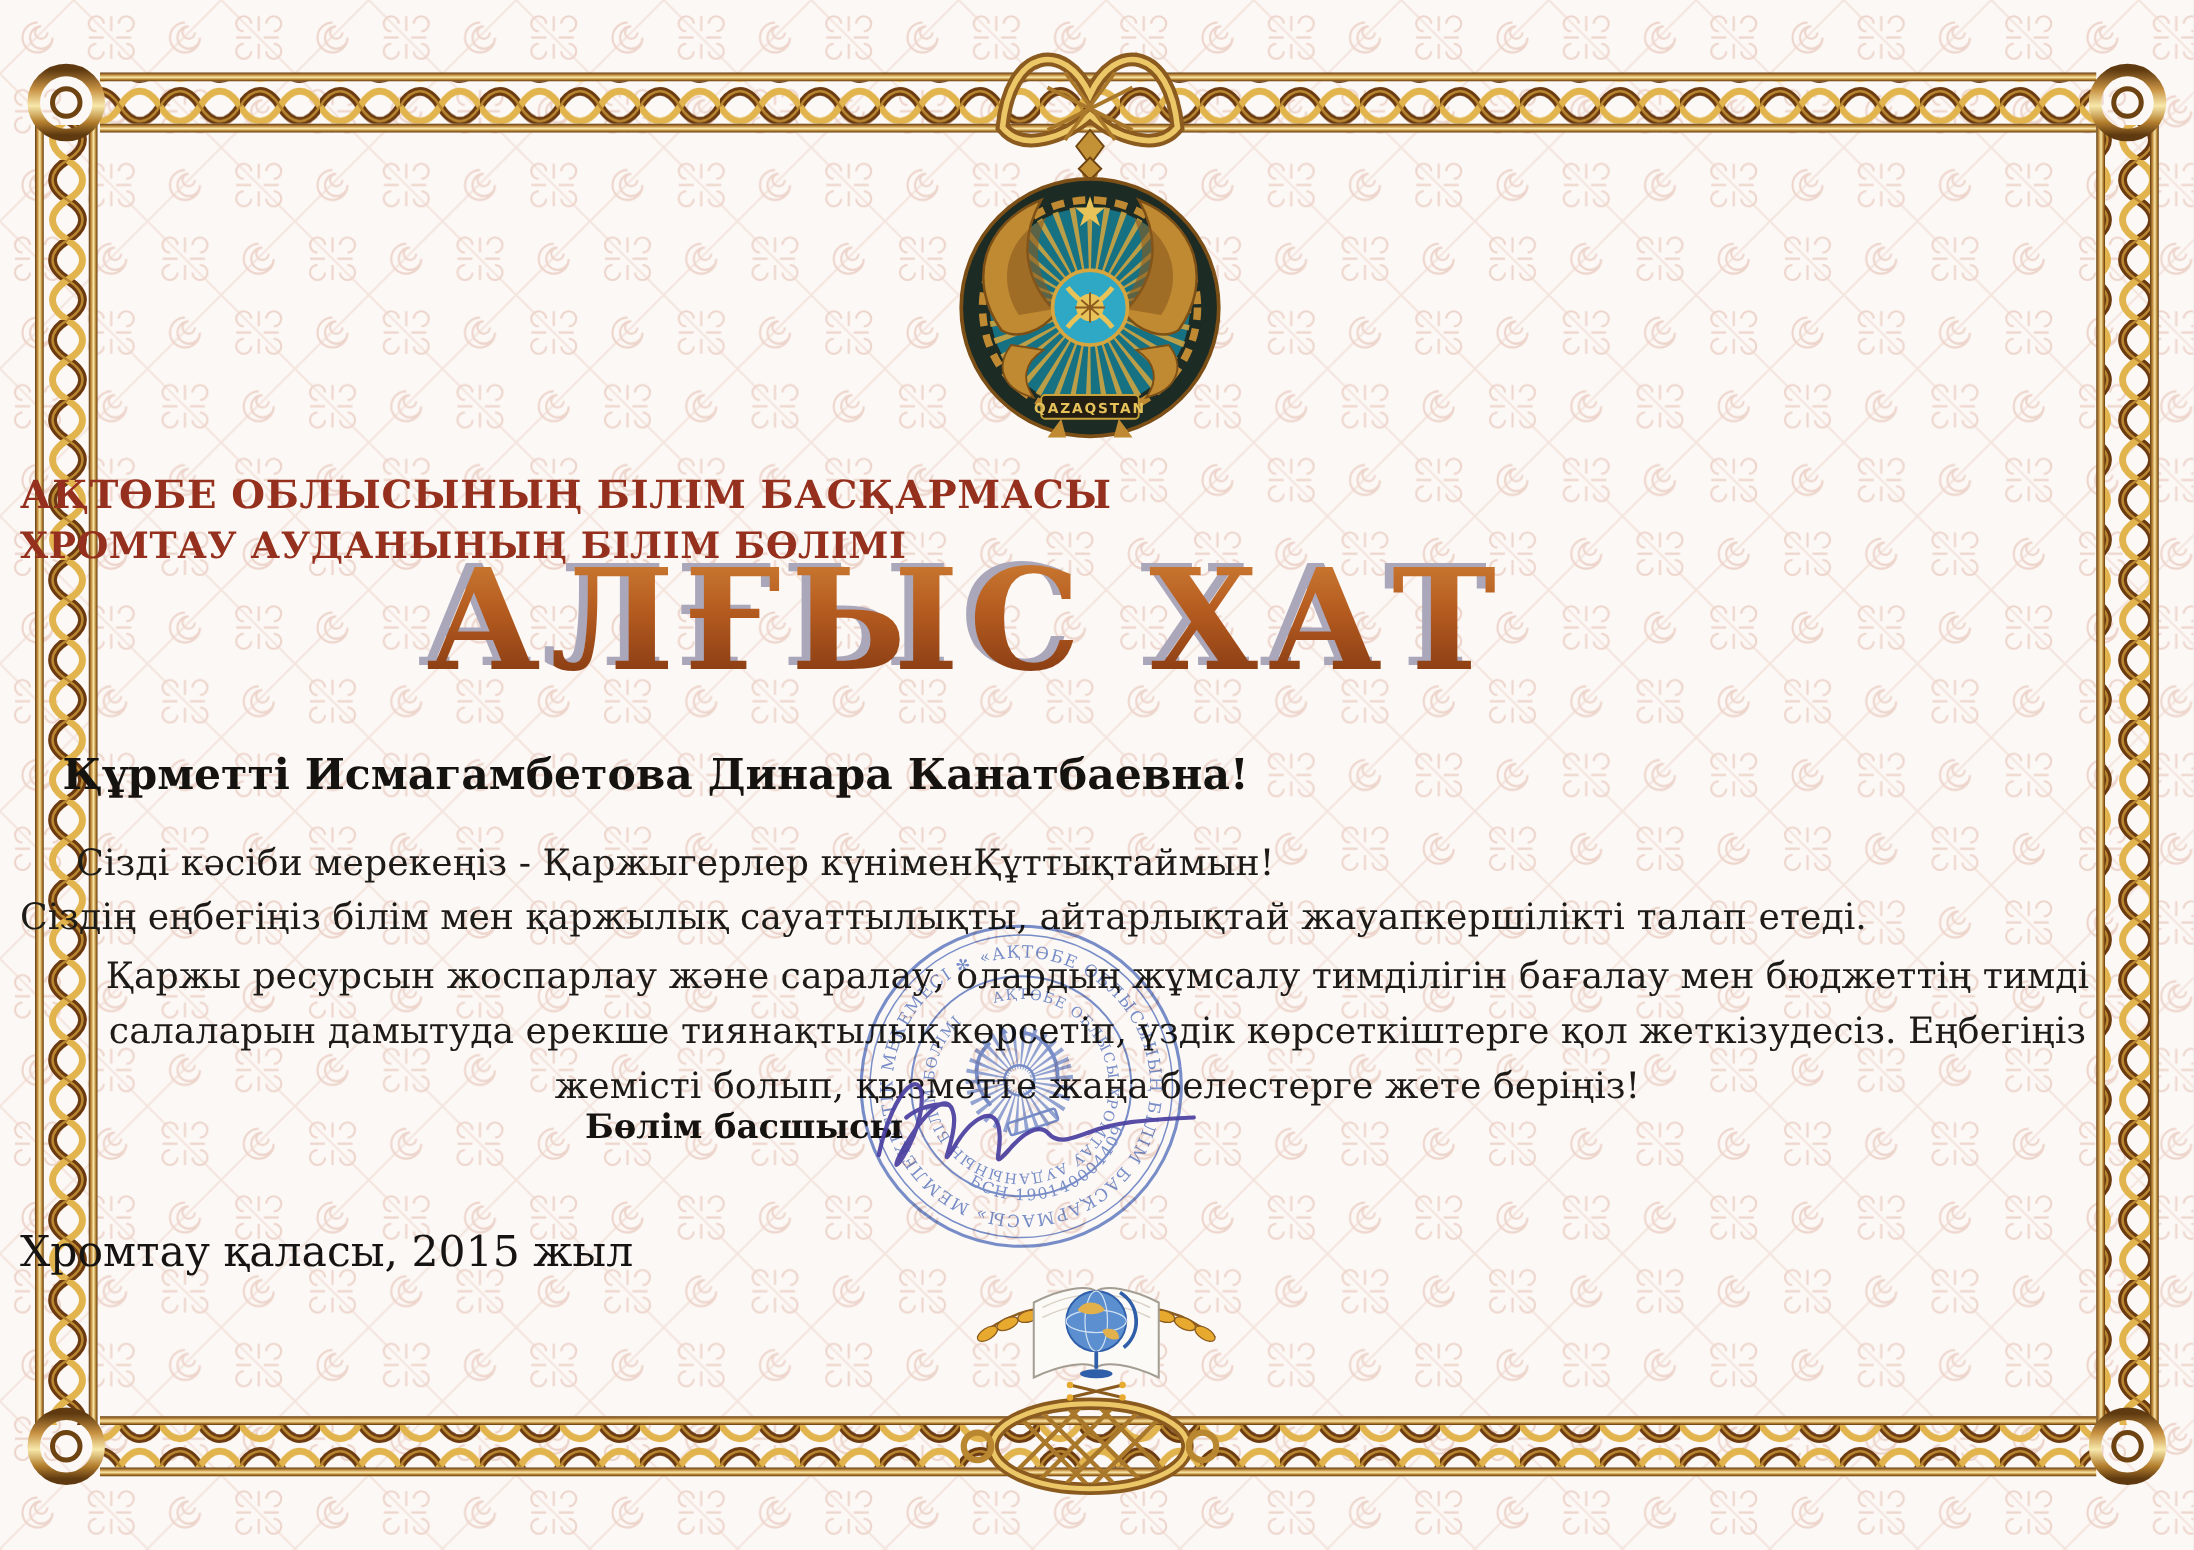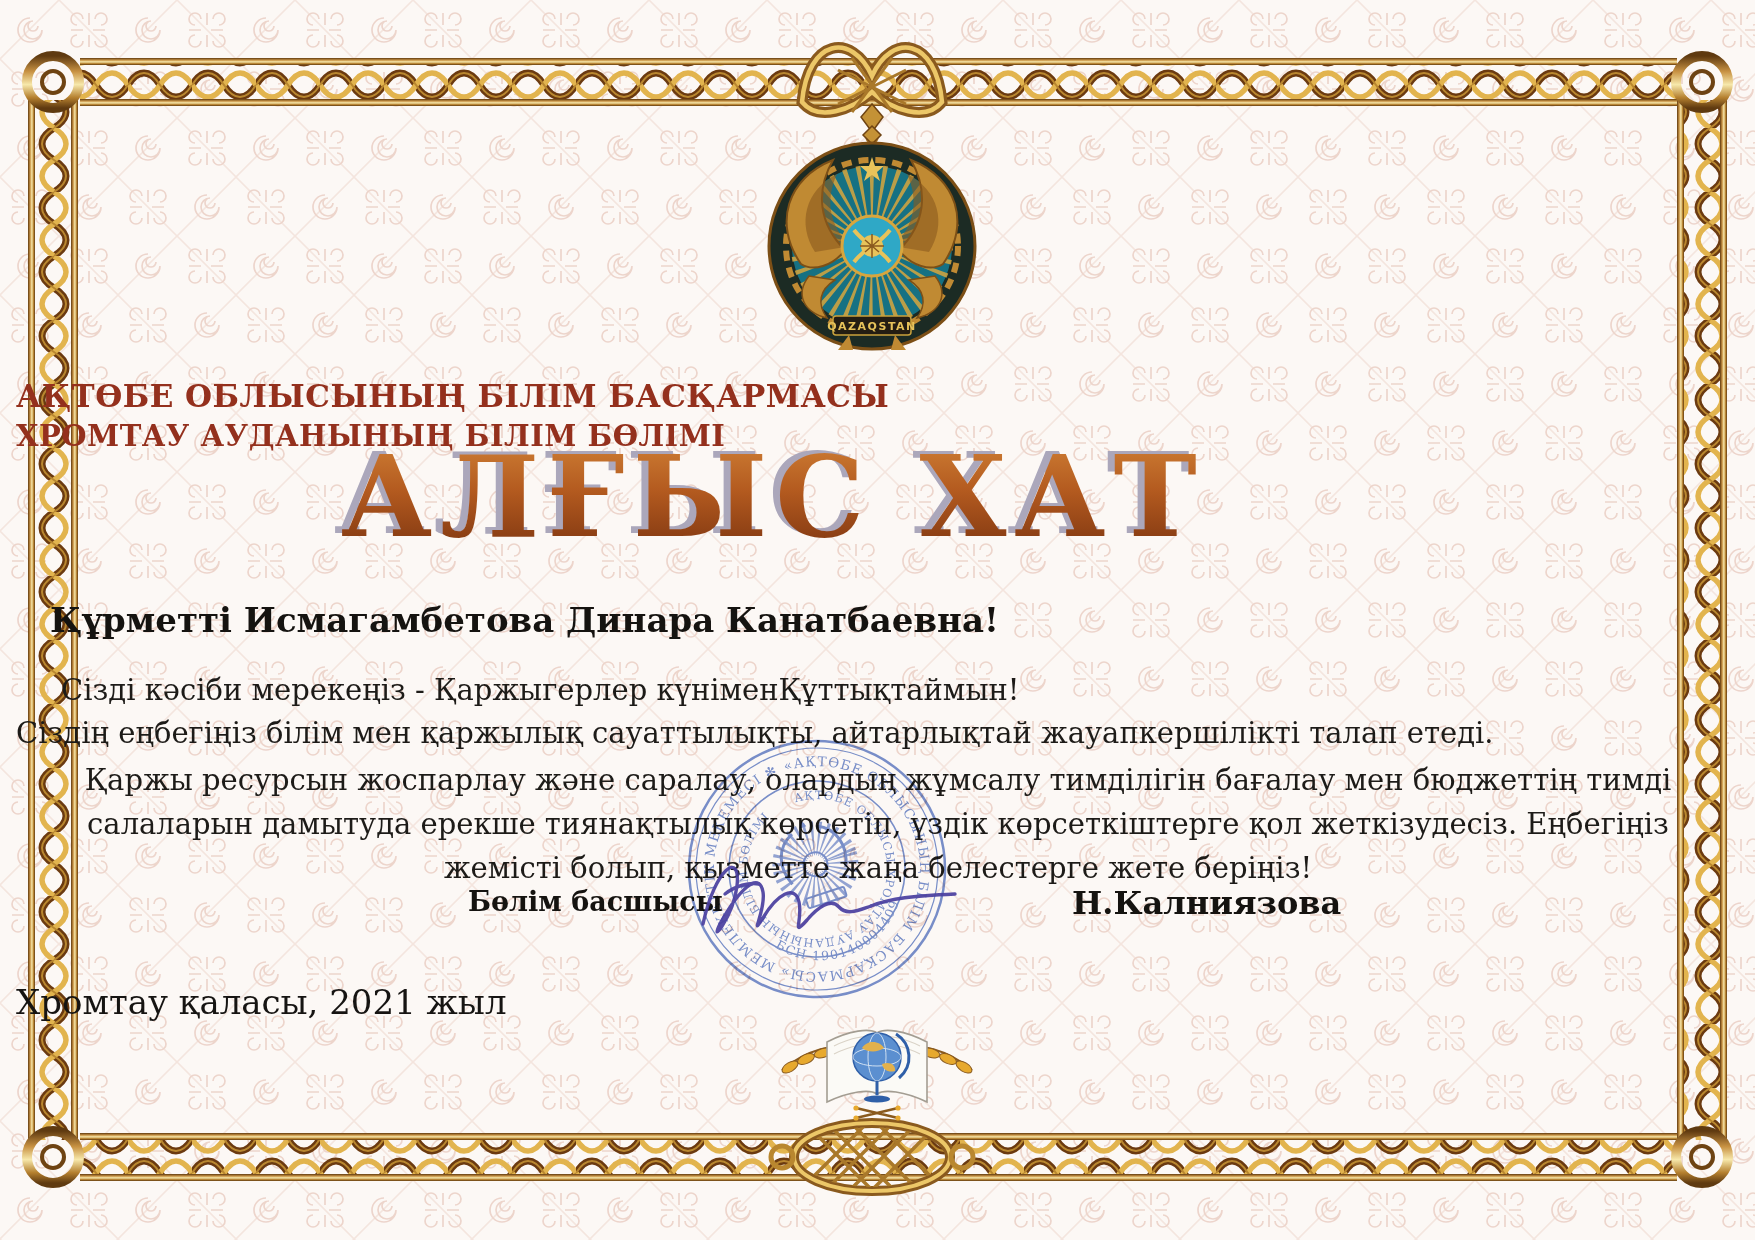--- a/index.html
+++ b/index.html
@@ -172,21 +172,20 @@
     <div class="title-layer title-shadow">АЛҒЫС ХАТ</div>
     <div class="title-layer title-fill">АЛҒЫС ХАТ</div>
   </div>
 
   <div class="abs centered greeting">Құрметті  Исмагамбетова Динара Канатбаевна!</div>
   <div class="abs centered body1">Сізді кәсіби мерекеңіз - Қаржыгерлер күніменҚұттықтаймын!</div>
   <div class="abs centered body2">Сіздің еңбегіңіз білім мен қаржылық сауаттылықты, айтарлықтай жауапкершілікті талап етеді.</div>
   <div class="abs body3">Қаржы ресурсын жоспарлау және саралау, олардың жұмсалу тимділігін бағалау мен бюджеттің тимді салаларын дамытуда ерекше тиянақтылық көрсетіп, үздік көрсеткіштерге қол жеткізудесіз. Еңбегіңіз жемісті болып, қызметте жаңа белестерге жете беріңіз!</div>
 
   <div class="abs signer-title">Бөлім басшысы</div>
-  <div class="abs signer-name">Н.Калниязова</div>
 
   <svg class="abs stamp-svg" width="266" height="266" viewBox="0 0 266 266">
     <defs>
       <path id="stOut" d="M133,30 a103,103 0 1 1 -0.1,0"></path>
       <path id="stIn" d="M133,63 a70,70 0 1 1 -0.1,0"></path>
       <path id="stBin" d="M55,170 a83,83 0 0 0 156,0"></path>
     </defs>
     <g transform="rotate(-18 133 133)" fill="none" stroke="#4b6cc0" opacity=".88">
       <circle cx="133" cy="133" r="128" stroke-width="2.5"></circle>
       <circle cx="133" cy="133" r="121" stroke-width="1.2"></circle>
@@ -210,21 +209,21 @@
   </svg>
 
   <svg class="abs sig-svg" width="330" height="135" viewBox="0 0 330 135">
     <g fill="none" stroke="#4a3fa0" stroke-width="3.4" stroke-linecap="round" opacity=".92">
       <path d="M48,96 C60,40 86,22 82,58 C78,90 52,120 66,94 C84,62 104,42 108,64 C111,82 94,112 108,90 C122,66 140,56 144,74 C148,92 136,110 152,92 C163,79 176,70 184,79 C192,88 204,82 216,78"></path>
       <path d="M216,78 C236,70 258,68 300,66"></path>
       <path d="M70,66 C80,58 94,54 104,56"></path>
     </g>
   </svg>
 
-  <div class="abs centered place-year">Хромтау қаласы, 2021 жыл</div>
+  <div class="abs centered place-year">Хромтау қаласы, 2015 жыл</div>
 
   <svg class="abs" width="210" height="104" style="left:772px;top:1020px" viewBox="0 0 210 104">
     <g stroke="#8a5a1e" stroke-width="2" fill="none">
       <path d="M10,50 C34,30 62,22 90,28"></path>
       <path d="M200,50 C176,30 148,22 120,28"></path>
     </g>
     <g fill="#e7a92e" stroke="#8a5a1e" stroke-width="1">
       <ellipse cx="18" cy="47" rx="9" ry="4.5" transform="rotate(-32 18 47)"></ellipse>
       <ellipse cx="34" cy="39" rx="9" ry="4.5" transform="rotate(-24 34 39)"></ellipse>
       <ellipse cx="51" cy="33" rx="9" ry="4.5" transform="rotate(-16 51 33)"></ellipse>

